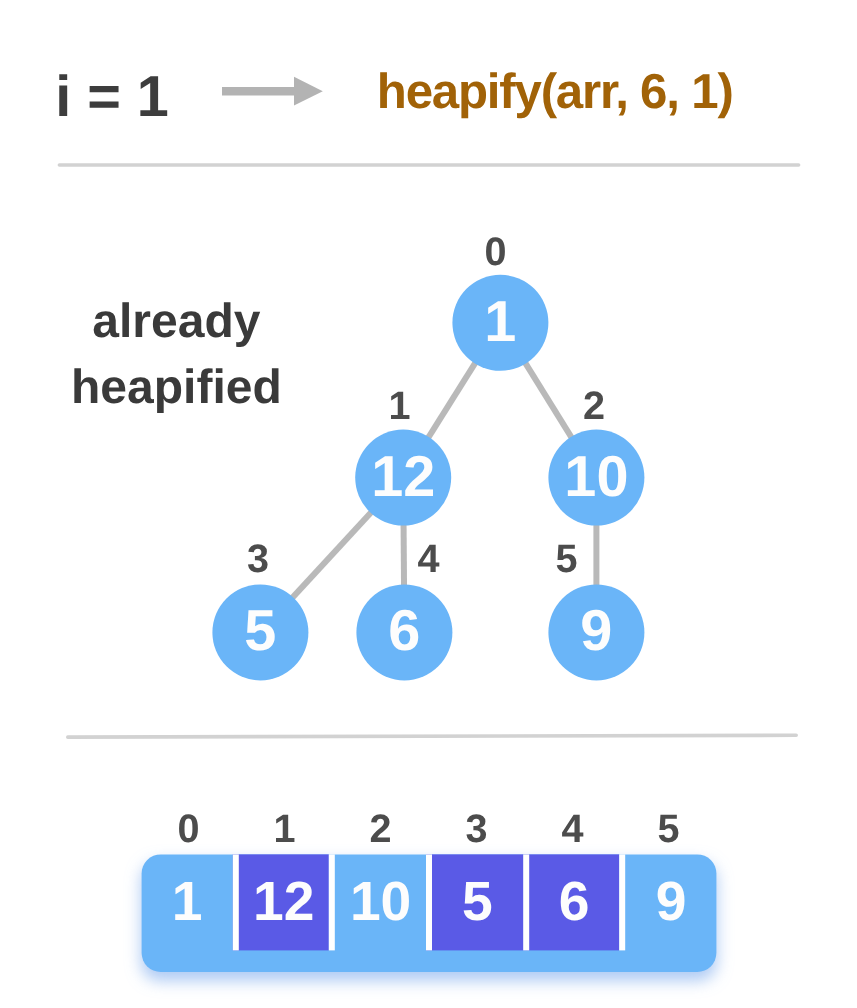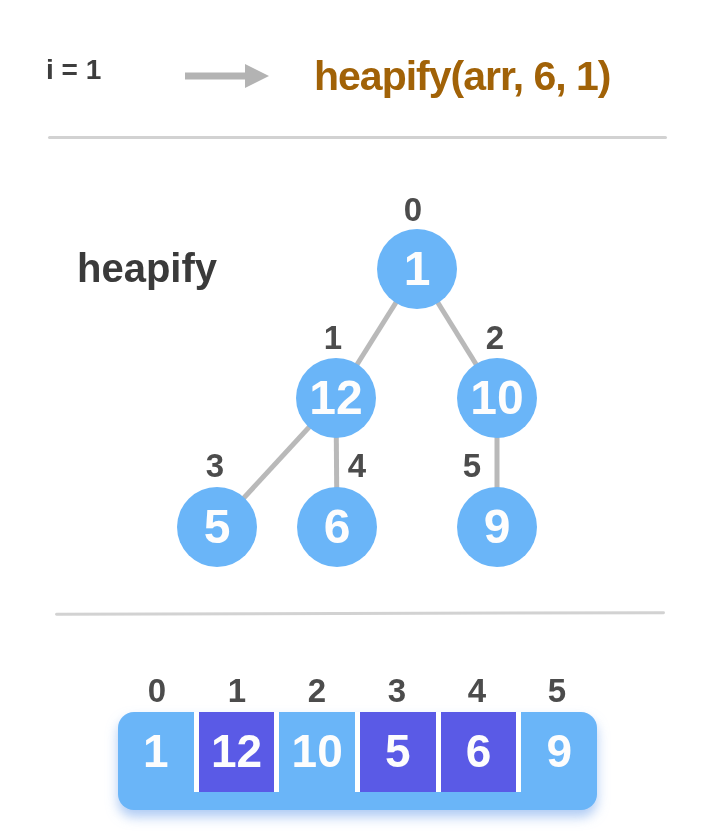--- a/index.html
+++ b/index.html
@@ -7,21 +7,21 @@
     position:relative;
     width:714px;height:840px;
     background:#ffffff;
     font-family:"Liberation Sans", sans-serif;
     font-weight:bold;
     overflow:hidden;
   }
   
   .iter-label{
     position:absolute;left:46px;top:54px;
-    font-size:28px;color:#3d3d3d;letter-spacing:0px;text-align:right;
+    font-size:48px;color:#3d3d3d;letter-spacing:0px;text-align:right;
   }
   .arrow-svg{position:absolute;left:182px;top:61px;}
   .call-label{
     position:absolute;left:314px;top:53px;
     font-size:41px;color:#a16207;letter-spacing:-1px;white-space:nowrap;
   }
   .divider{
     position:absolute;height:3px;background:#d2d2d2;border-radius:2px;
   }
   .divider-top{left:48px;top:136px;width:619px;}
@@ -89,21 +89,22 @@
   <svg class="arrow-svg" width="90" height="30" viewBox="0 0 90 30">
     <line x1="3" y1="15" x2="66" y2="15" stroke="#b3b3b3" stroke-width="7"></line>
     <polygon points="63,3 87,15 63,27" fill="#b3b3b3"></polygon>
   </svg>
 
   <span class="call-label">heapify(arr, 6, 1)</span>
 
   <div class="divider divider-top"></div>
 
   <div class="annotation">
-    <div>heapify</div>
+    <div>already</div>
+    <div>heapified</div>
   </div>
 
   <svg class="edges-svg" width="714" height="840" viewBox="0 0 714 840">
     <g stroke="#b9b9b9" stroke-width="5">
       <line x1="417" y1="269" x2="336" y2="398"></line>
       <line x1="417" y1="269" x2="497" y2="398"></line>
       <line x1="336" y1="398" x2="217" y2="527"></line>
       <line x1="336" y1="398" x2="337" y2="527"></line>
       <line x1="497" y1="398" x2="497" y2="527"></line>
     </g>

